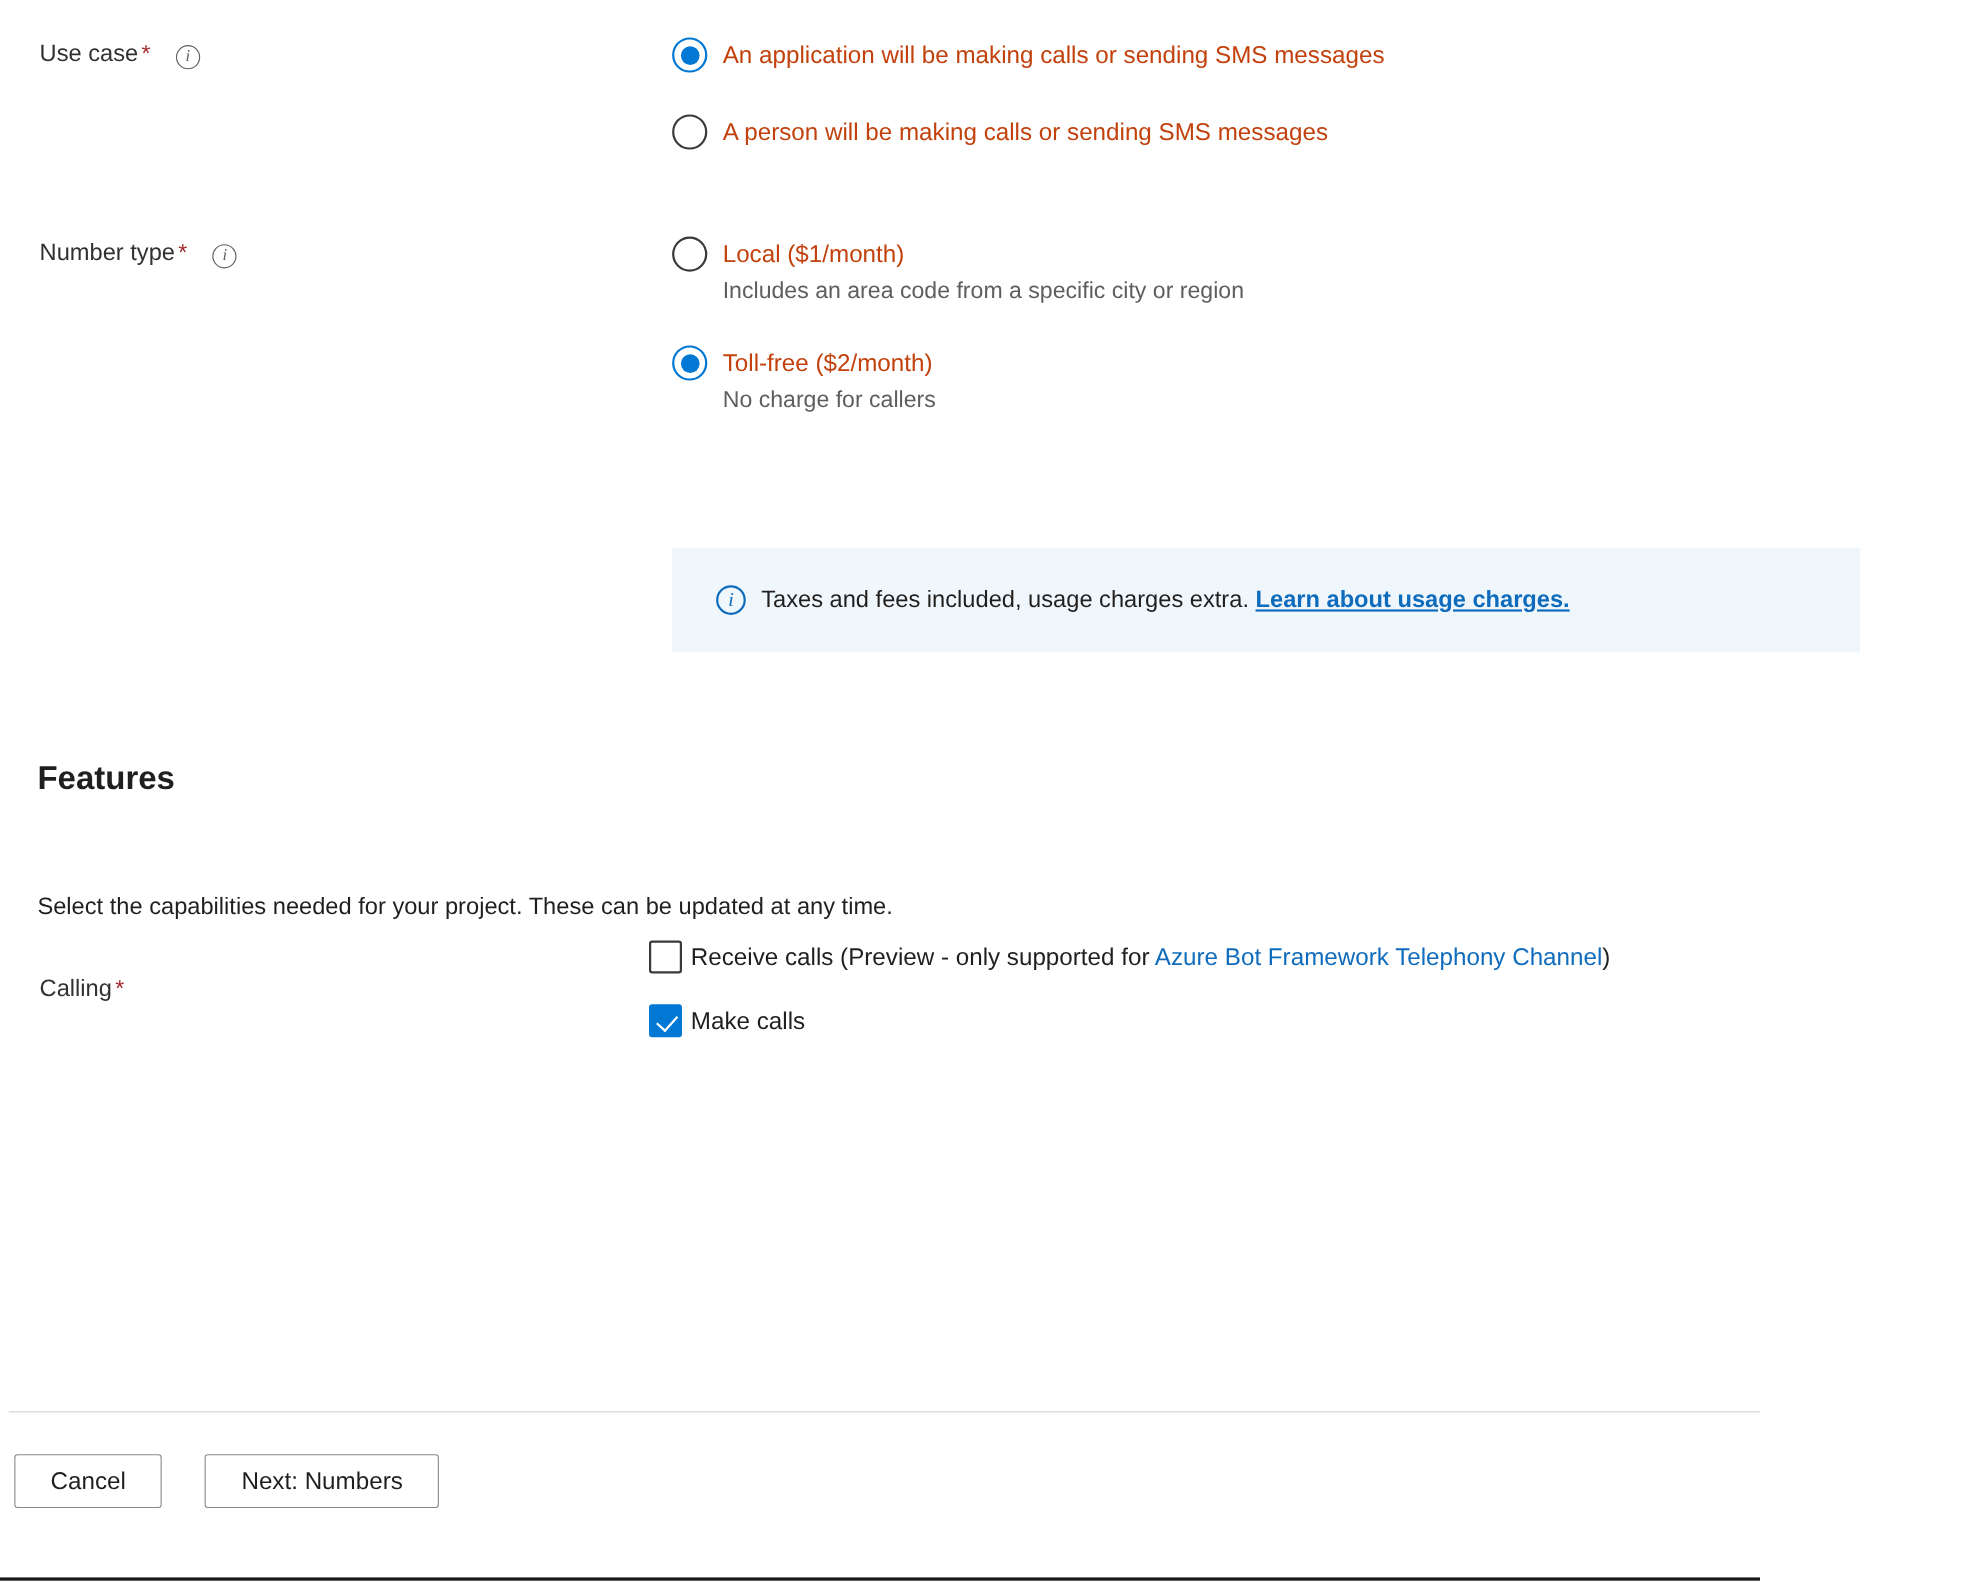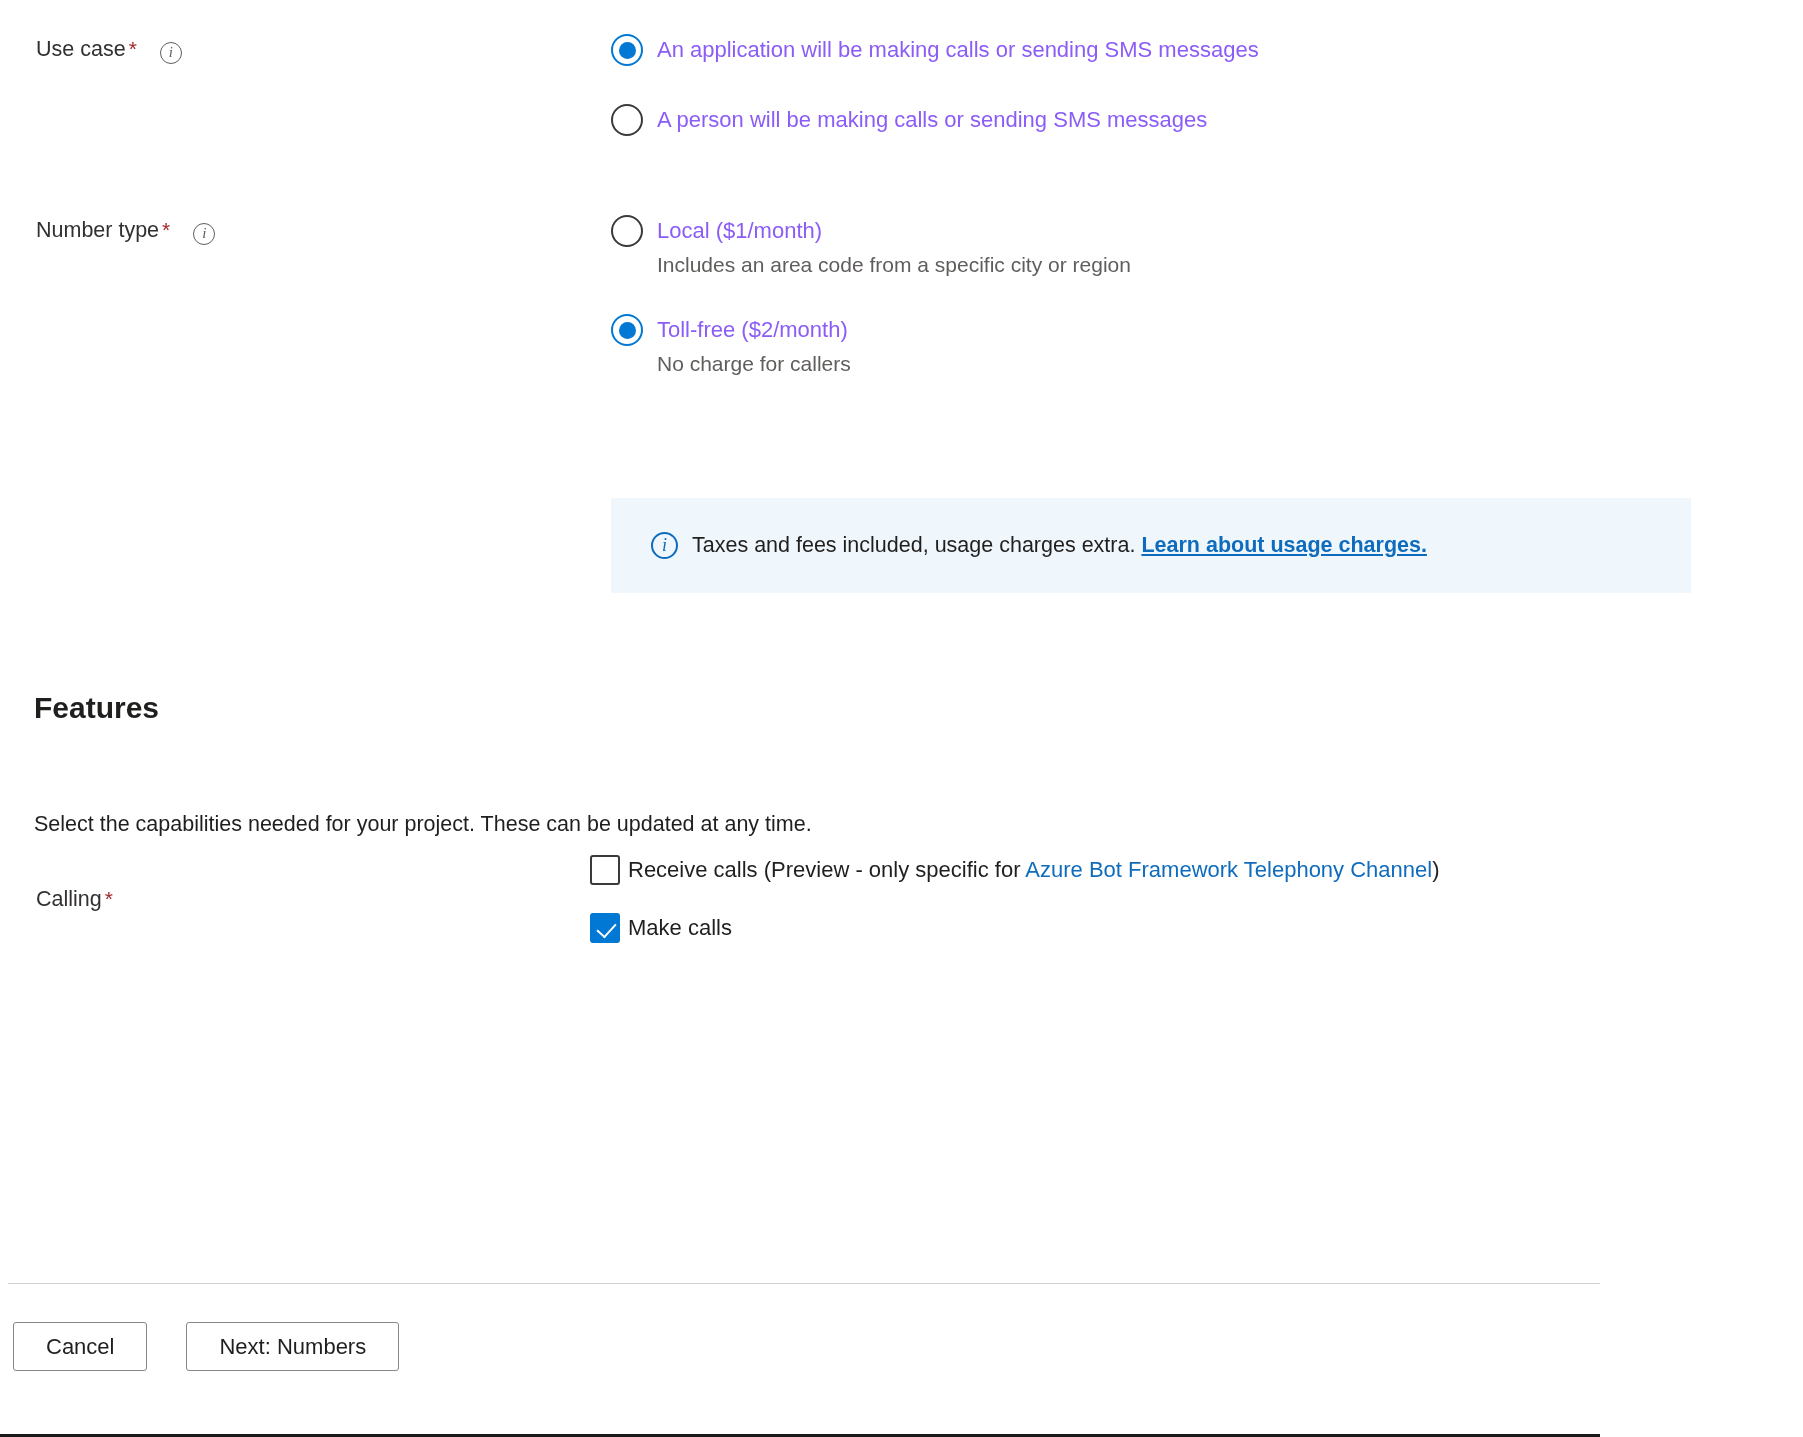--- a/index.html
+++ b/index.html
@@ -103,21 +103,21 @@
     width: 17px;
     height: 17px;
     margin-left: -8.5px;
     margin-top: -8.5px;
     border-radius: 50%;
     background: #0078d4;
   }
   .opt-text {
     font-size: 22px;
     line-height: 34px;
-    color: #8b5cf6;
+    color: #c2410c;
   }
   .opt-sub {
     font-size: 21px;
     line-height: 30px;
     color: #605e5c;
     margin-left: 46px;
     margin-top: 2px;
   }
 
   
@@ -320,21 +320,21 @@
   <div class="section-desc abs" style="top:812px;">Select the capabilities needed for your project. These can be updated at any time.</div>
 
   <div class="form-row abs" style="top:853px;">
     <div class="row-label" style="padding-top:32px;">
       <span>Calling</span><span class="req">*</span>
     </div>
     <div class="row-field" style="margin-left:-21px;">
       <div class="cb-opt" style="margin-bottom:25px;">
         <div class="checkbox"></div>
         <div class="cb-text">
-          <span>Receive calls (Preview - only specific for </span><a href="#" class="link">Azure Bot Framework Telephony Channel</a><span>)</span>
+          <span>Receive calls (Preview - only supported for </span><a href="#" class="link">Azure Bot Framework Telephony Channel</a><span>)</span>
         </div>
       </div>
       <div class="cb-opt">
         <div class="checkbox checked"></div>
         <div class="cb-text">Make calls</div>
       </div>
     </div>
   </div>
 
 

